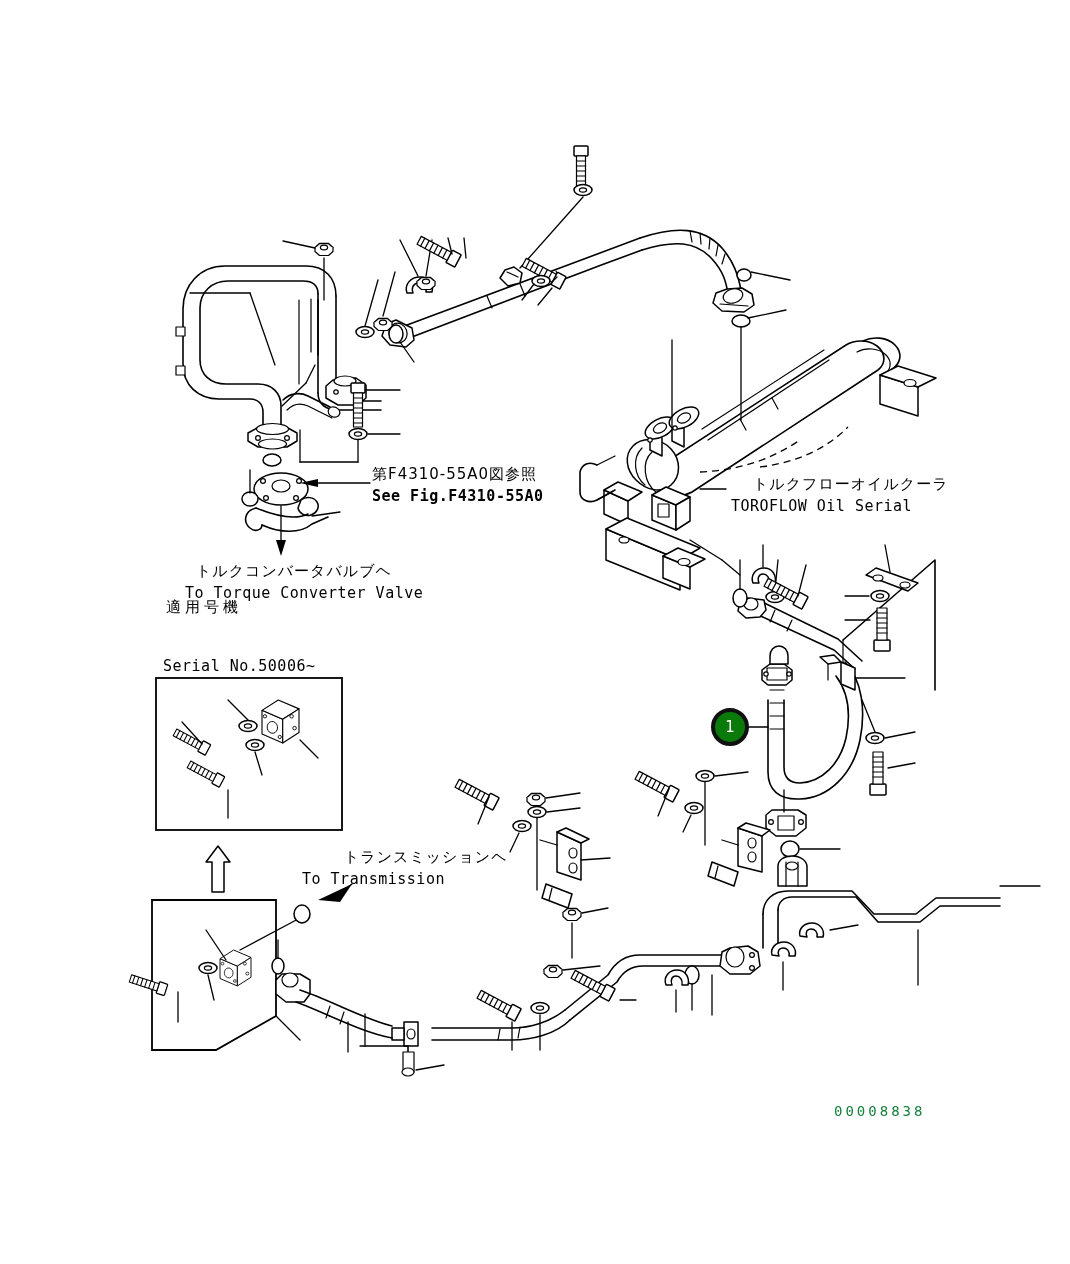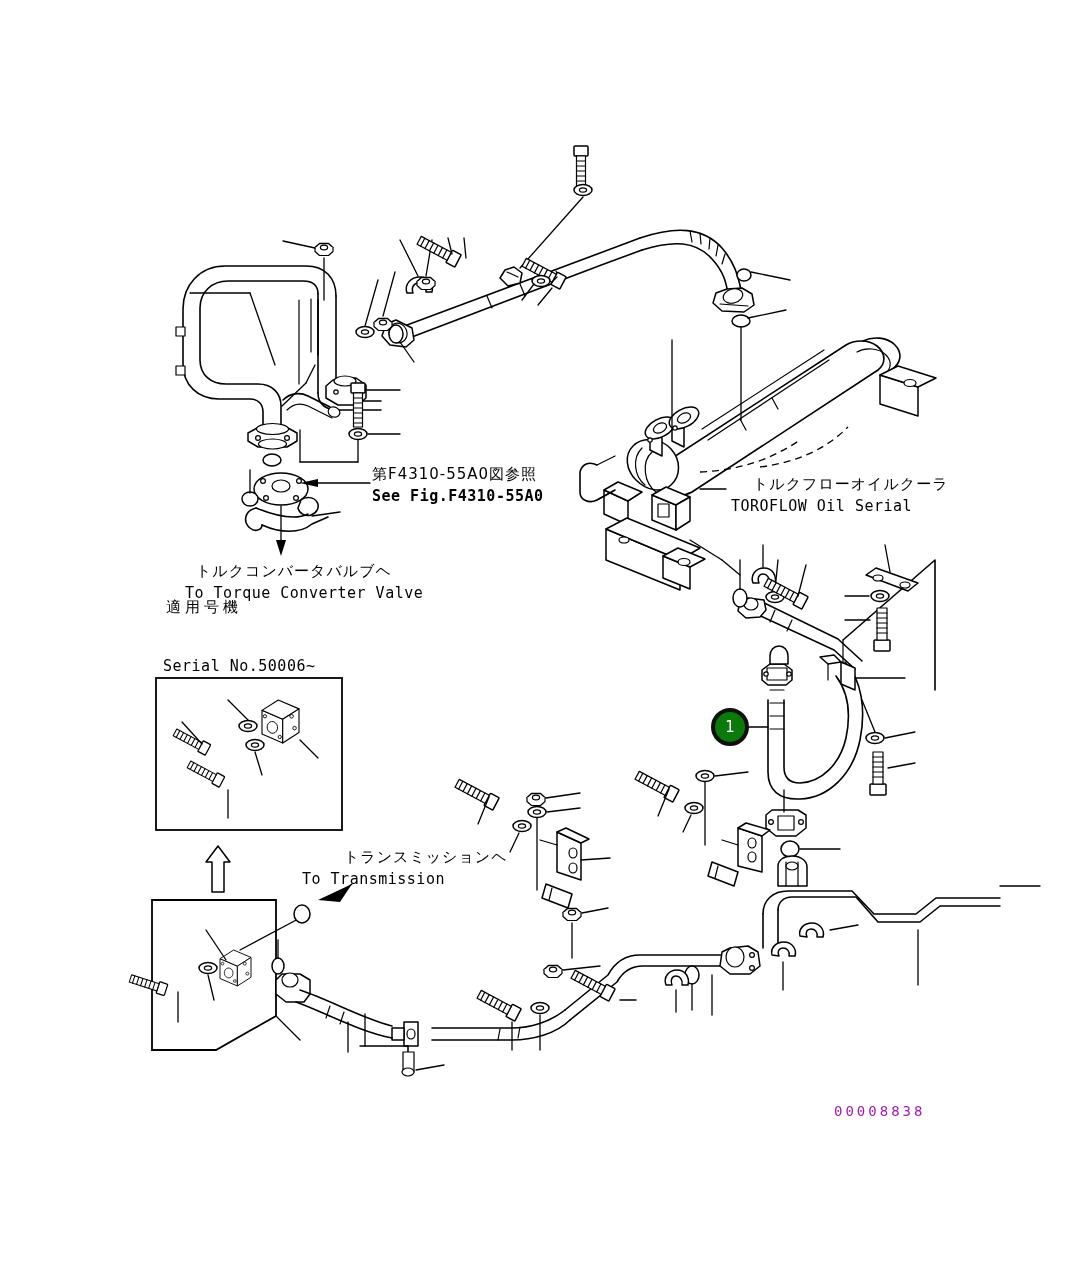--- a/index.html
+++ b/index.html
@@ -39,21 +39,21 @@
   }
   .lbl-en {
     font-family: "DejaVu Sans Mono", monospace;
     font-size: 15px;
     letter-spacing: 0.5px;
   }
   .lbl-dwg {
     font-family: "DejaVu Sans Mono", monospace;
     font-size: 14px;
     letter-spacing: 3px;
-    color: #a21caf;
+    color: #15803d;
   }
   .callout {
     position: absolute;
     width: 38px;
     height: 38px;
     border-radius: 50%;
     background: #0a7a0a;
     border: 4px solid #111111;
     box-sizing: border-box;
     color: #ffffff;

